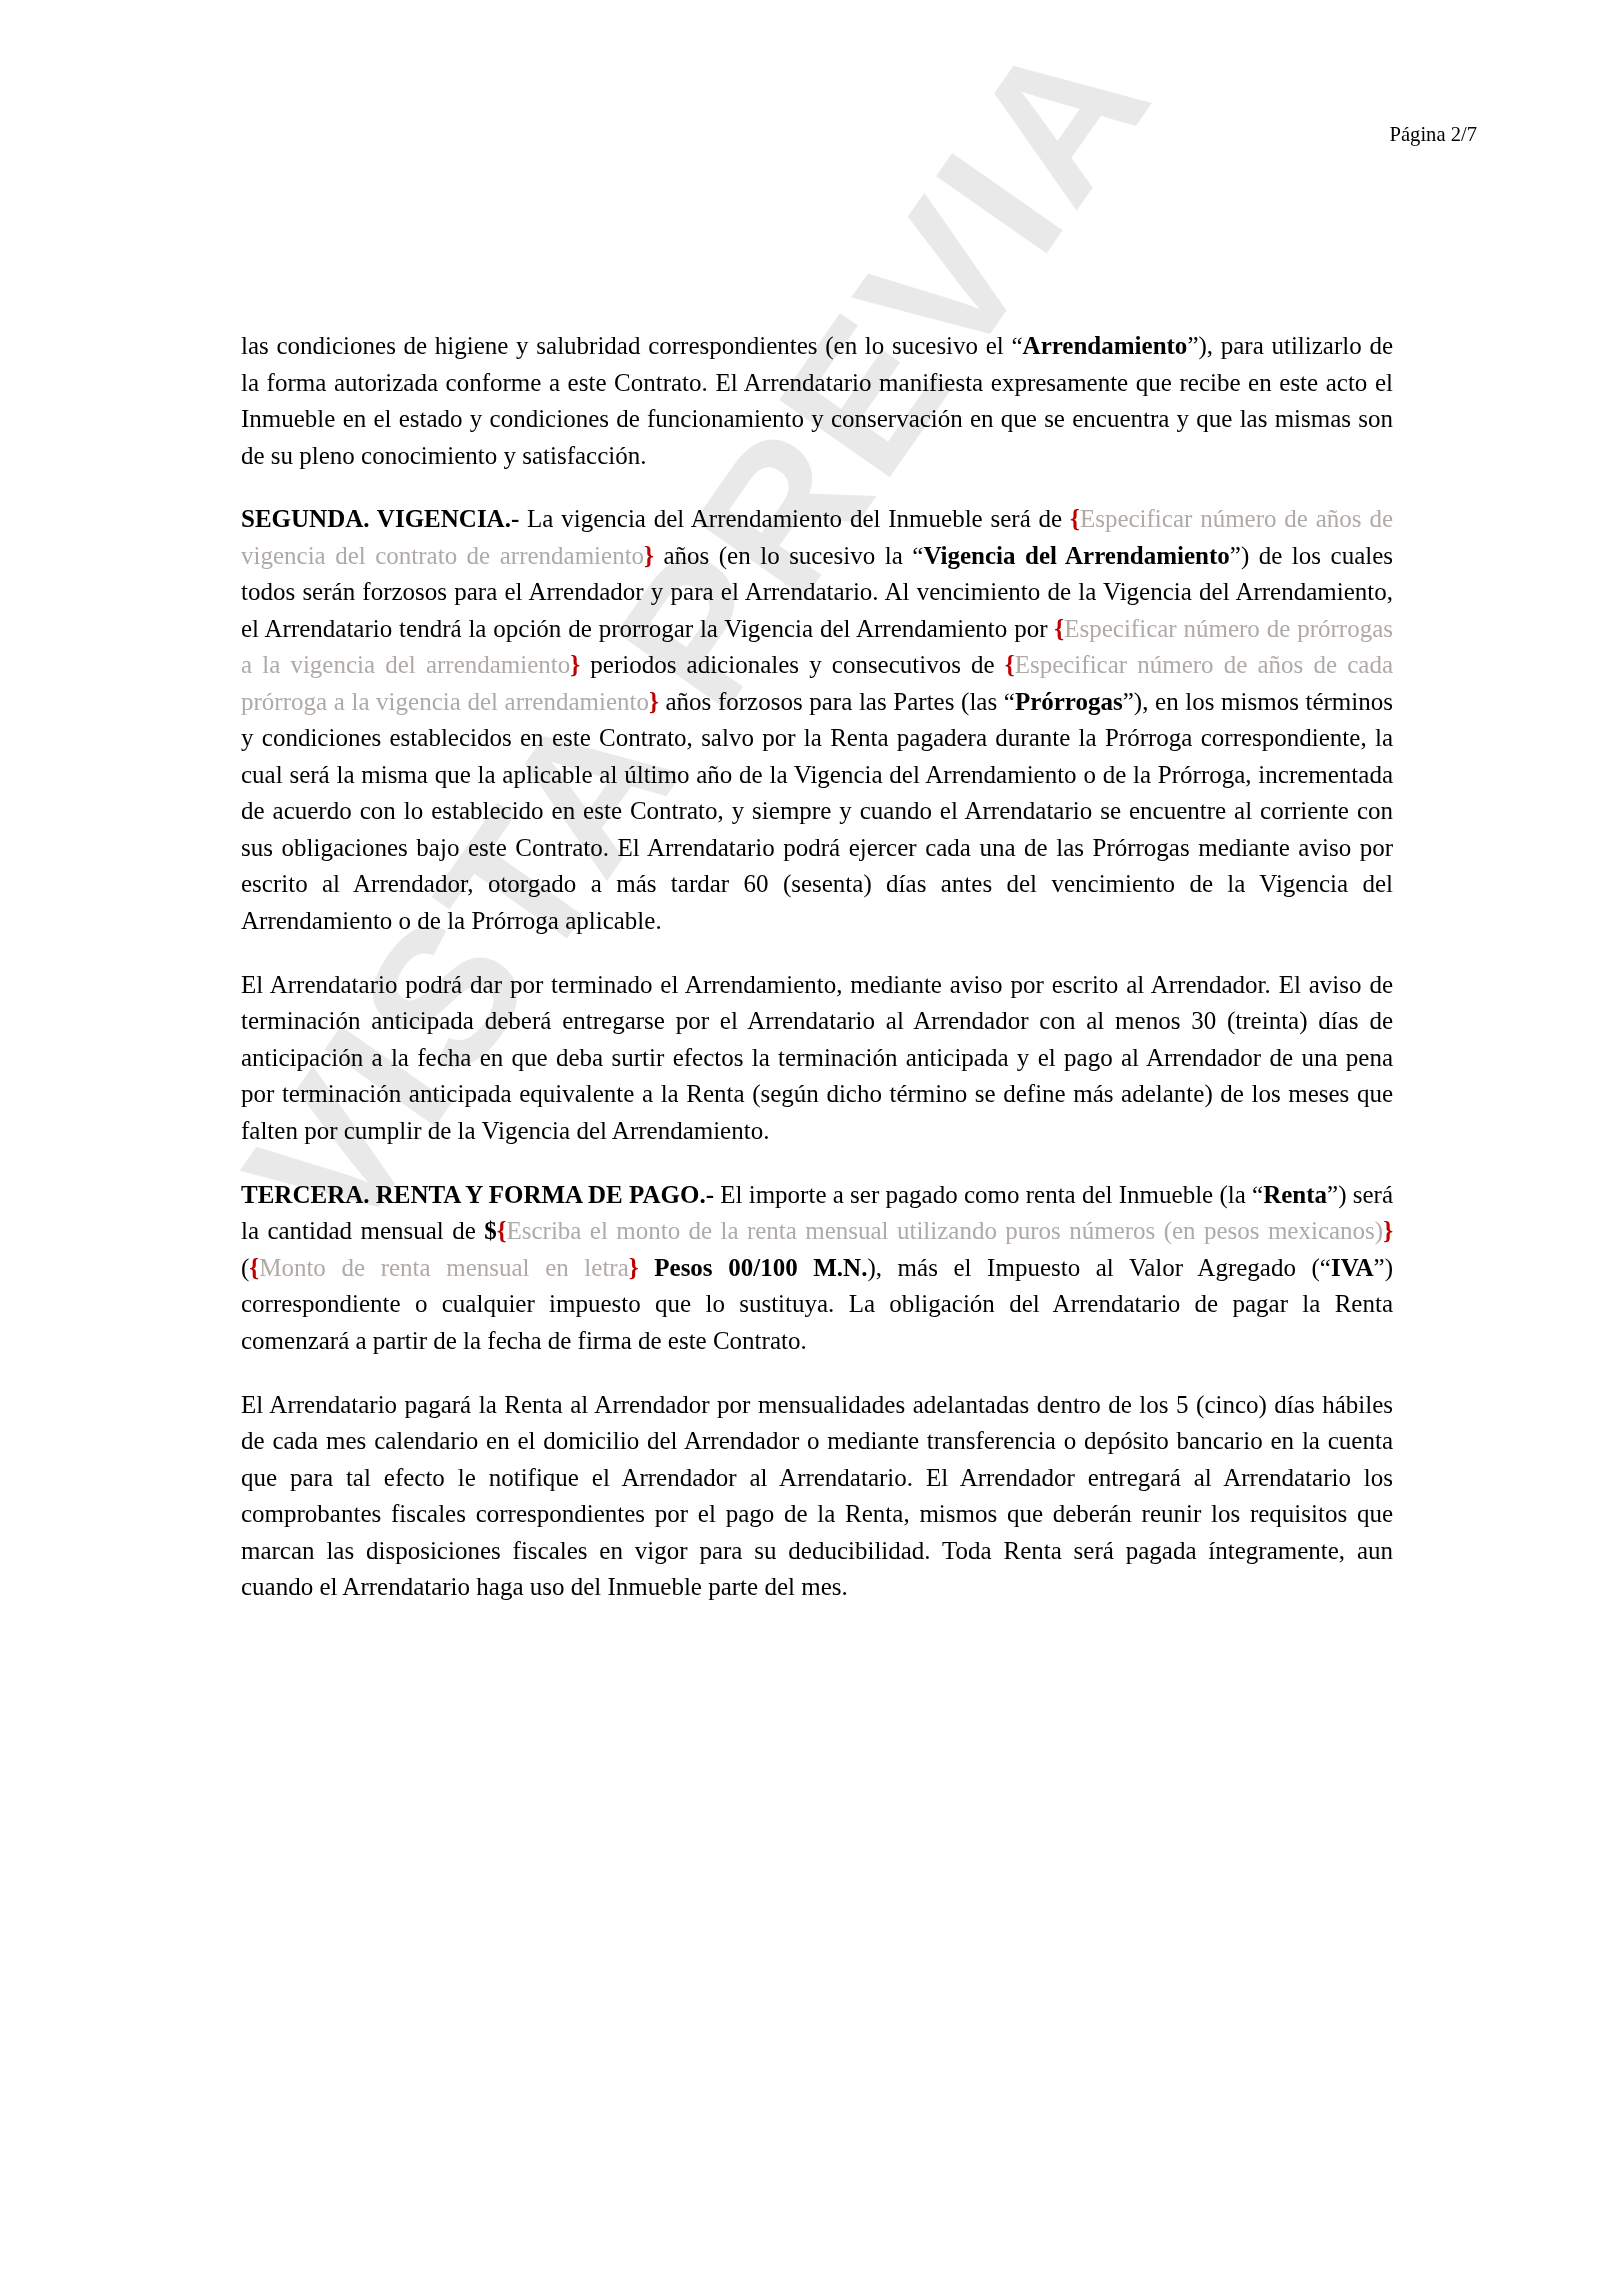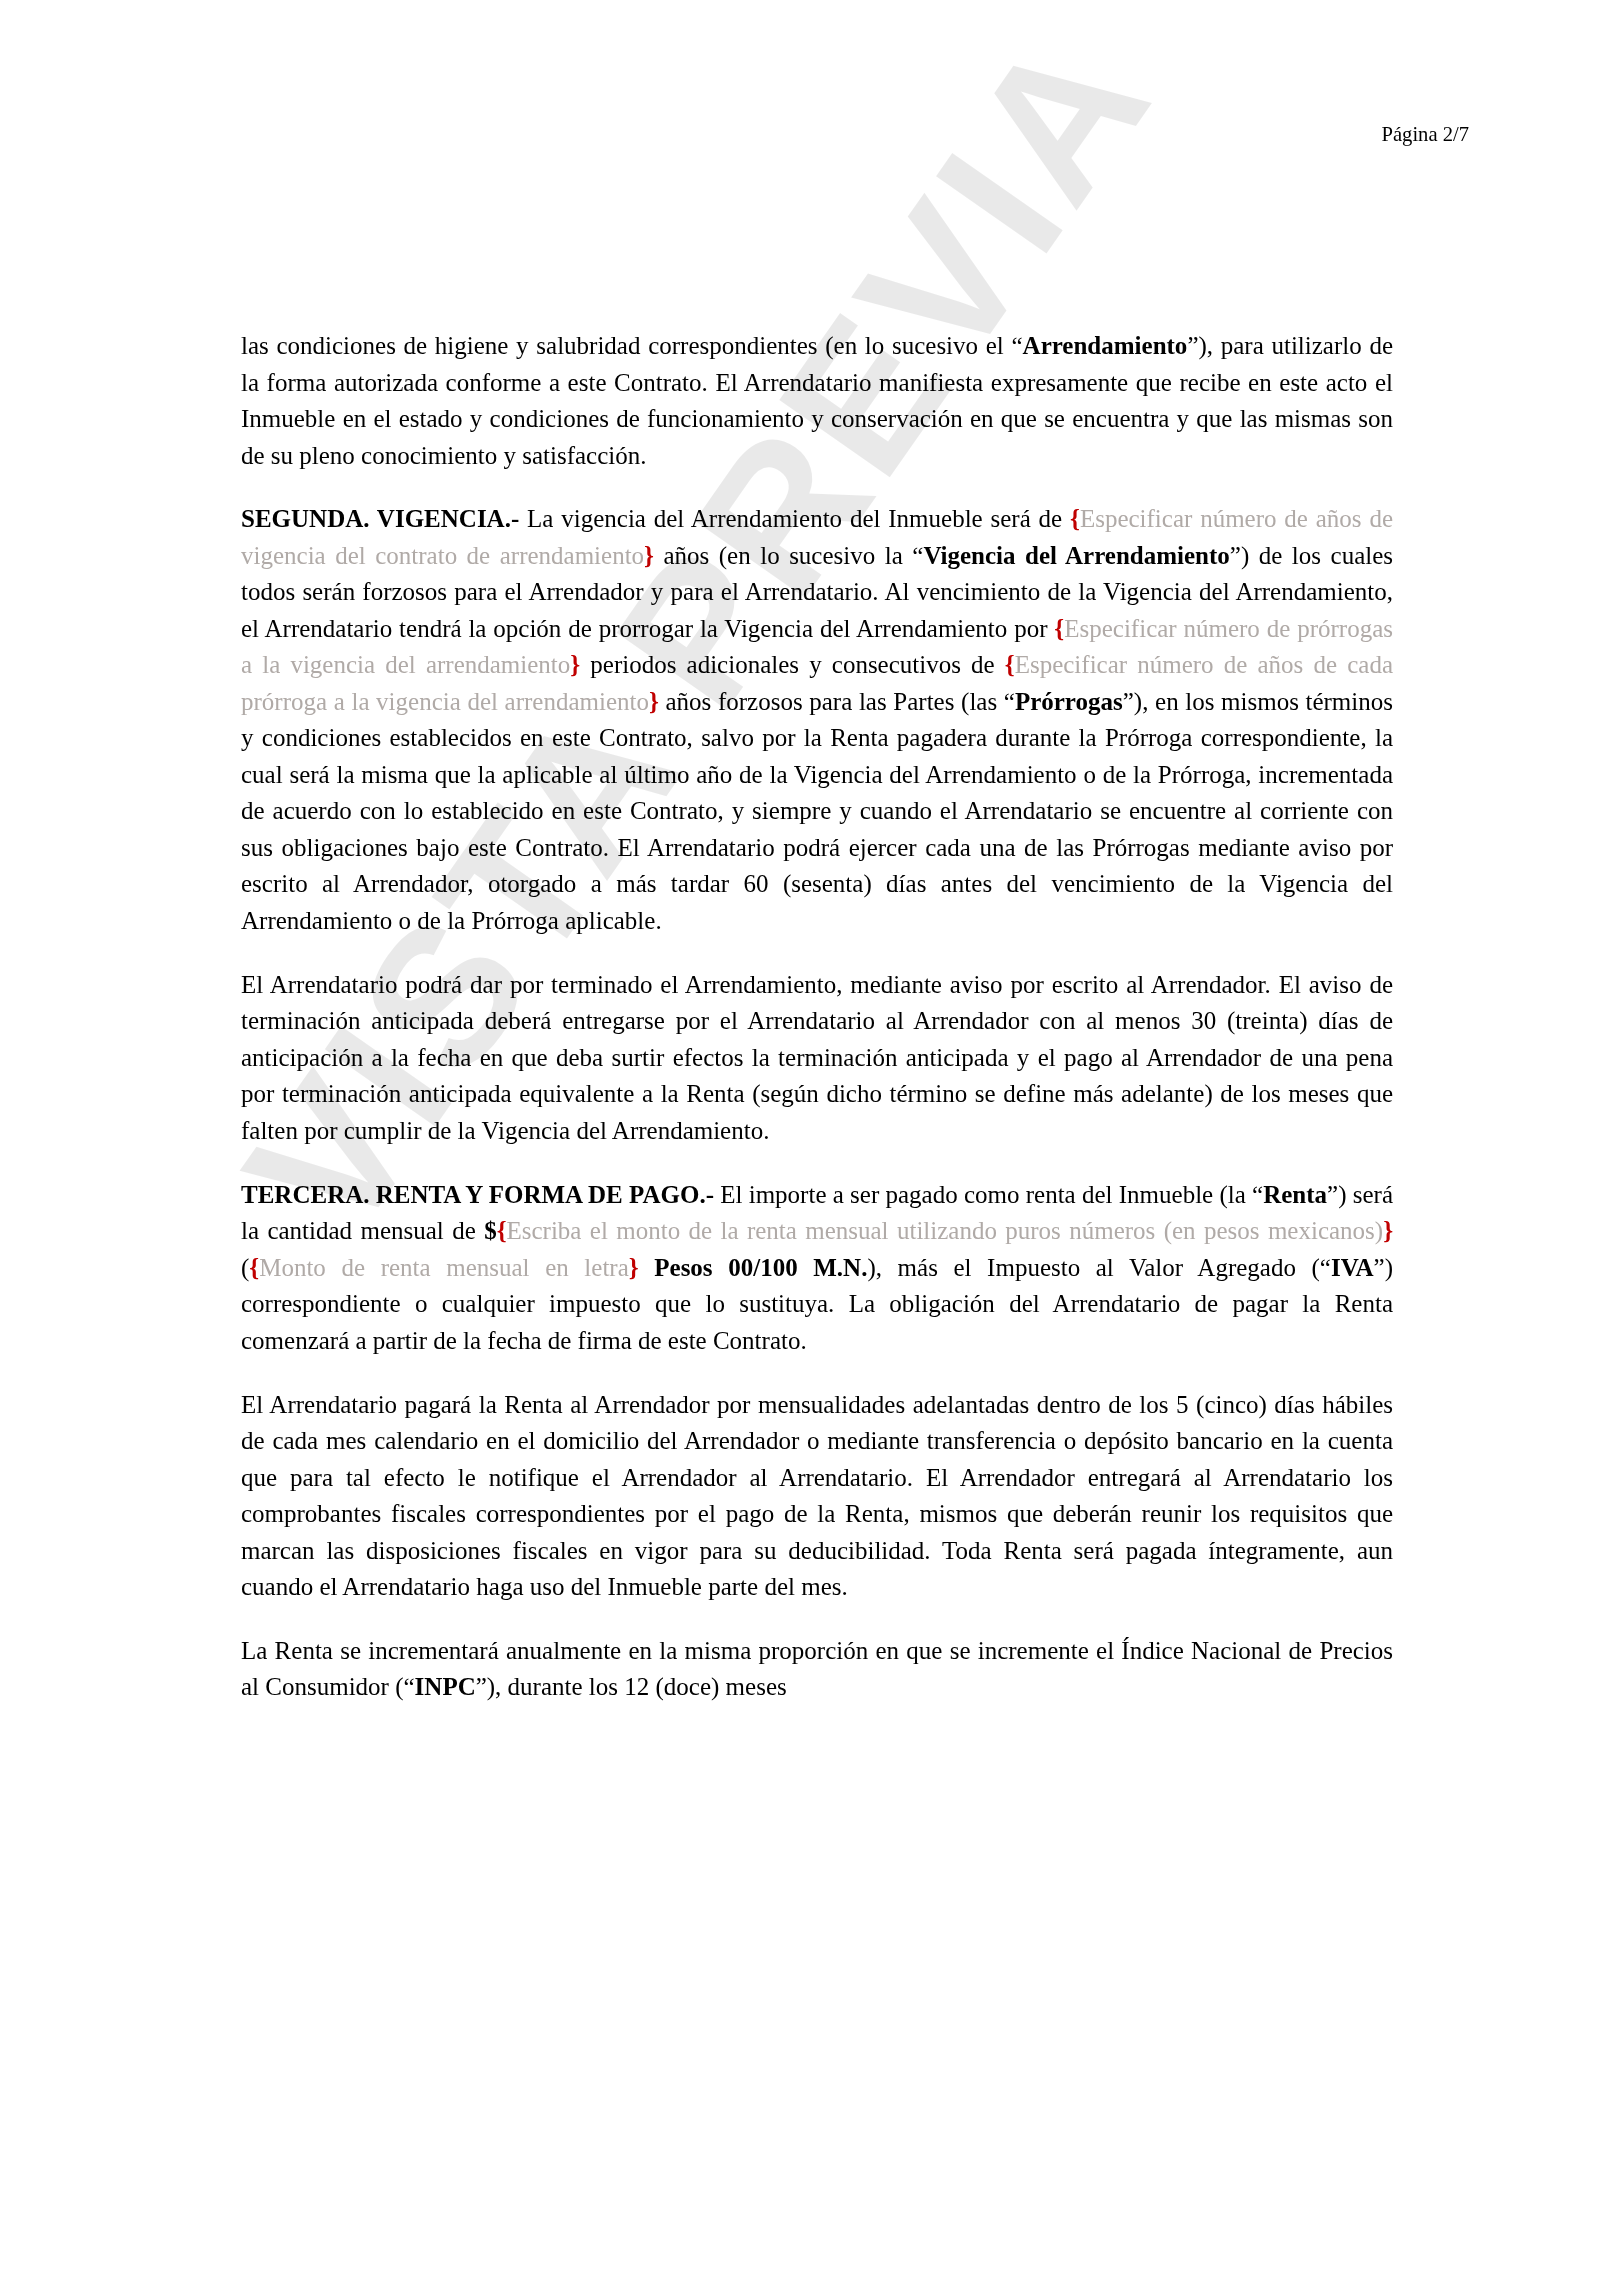--- a/index.html
+++ b/index.html
@@ -43,21 +43,21 @@
     font-weight: bold;
     font-size: 196px;
     letter-spacing: 5.9px;
     color: rgba(0,0,0,0.085);
     white-space: nowrap;
     user-select: none;
   }
 
   .header-page-num {
     position: absolute;
-    right: 152px;
+    right: 144px;
     top: 123px;
     font-size: 20.6px;
     font-family: "Liberation Serif", serif;
     color: #000;
   }
 
   .content {
     position: absolute;
     left: 241px;
     top: 314px;
@@ -102,17 +102,16 @@
     <p class="para"><span>las condiciones de higiene y salubridad correspondientes (en lo sucesivo el “</span><b>Arrendamiento</b><span>”), para utilizarlo de la forma autorizada conforme a este Contrato. El Arrendatario manifiesta expresamente que recibe en este acto el Inmueble en el estado y condiciones de funcionamiento y conservación en que se encuentra y que las mismas son de su pleno conocimiento y satisfacción.</span></p>
 
     <p class="para"><b>SEGUNDA. VIGENCIA.-</b><span> La vigencia del Arrendamiento del Inmueble será de </span><span class="brace">{</span><span class="ph">Especificar número de años de vigencia del contrato de arrendamiento</span><span class="brace">}</span><span> años (en lo sucesivo la “</span><b>Vigencia del Arrendamiento</b><span>”) de los cuales todos serán forzosos para el Arrendador y para el Arrendatario. Al vencimiento de la Vigencia del Arrendamiento, el Arrendatario tendrá la opción de prorrogar la Vigencia del Arrendamiento por </span><span class="brace">{</span><span class="ph">Especificar número de prórrogas a la vigencia del arrendamiento</span><span class="brace">}</span><span> periodos adicionales y consecutivos de </span><span class="brace">{</span><span class="ph">Especificar número de años de cada prórroga a la vigencia del arrendamiento</span><span class="brace">}</span><span> años forzosos para las Partes (las “</span><b>Prórrogas</b><span>”), en los mismos términos y condiciones establecidos en este Contrato, salvo por la Renta pagadera durante la Prórroga correspondiente, la cual será la misma que la aplicable al último año de la Vigencia del Arrendamiento o de la Prórroga, incrementada de acuerdo con lo establecido en este Contrato, y siempre y cuando el Arrendatario se encuentre al corriente con sus obligaciones bajo este Contrato. El Arrendatario podrá ejercer cada una de las Prórrogas mediante aviso por escrito al Arrendador, otorgado a más tardar 60 (sesenta) días antes del vencimiento de la Vigencia del Arrendamiento o de la Prórroga aplicable.</span></p>
 
     <p class="para"><span>El Arrendatario podrá dar por terminado el Arrendamiento, mediante aviso por escrito al Arrendador. El aviso de terminación anticipada deberá entregarse por el Arrendatario al Arrendador con al menos 30 (treinta) días de anticipación a la fecha en que deba surtir efectos la terminación anticipada y el pago al Arrendador de una pena por terminación anticipada equivalente a la Renta (según dicho término se define más adelante) de los meses que falten por cumplir de la Vigencia del Arrendamiento.</span></p>
 
     <p class="para"><b>TERCERA. RENTA Y FORMA DE PAGO.-</b><span> El importe a ser pagado como renta del Inmueble (la “</span><b>Renta</b><span>”) será la cantidad mensual de </span><b>$</b><span class="brace">{</span><span class="ph">Escriba el monto de la renta mensual utilizando puros números (en pesos mexicanos)</span><span class="brace">}</span><span> (</span><span class="brace">{</span><span class="ph">Monto de renta mensual en letra</span><span class="brace">}</span><b> Pesos 00/100 M.N.</b><span>), más el Impuesto al Valor Agregado (“</span><b>IVA</b><span>”) correspondiente o cualquier impuesto que lo sustituya. La obligación del Arrendatario de pagar la Renta comenzará a partir de la fecha de firma de este Contrato.</span></p>
 
     <p class="para"><span>El Arrendatario pagará la Renta al Arrendador por mensualidades adelantadas dentro de los 5 (cinco) días hábiles de cada mes calendario en el domicilio del Arrendador o mediante transferencia o depósito bancario en la cuenta que para tal efecto le notifique el Arrendador al Arrendatario. El Arrendador entregará al Arrendatario los comprobantes fiscales correspondientes por el pago de la Renta, mismos que deberán reunir los requisitos que marcan las disposiciones fiscales en vigor para su deducibilidad. Toda Renta será pagada íntegramente, aun cuando el Arrendatario haga uso del Inmueble parte del mes.</span></p>
 
-    <p class="para"><span>La Renta se incrementará anualmente en la misma proporción en que se incremente el Índice Nacional de Precios al Consumidor (“</span><b>INPC</b><span>”), durante los 12 (doce) meses</span></p>
 
   </div>
 </div>
 
 
 </body></html>

